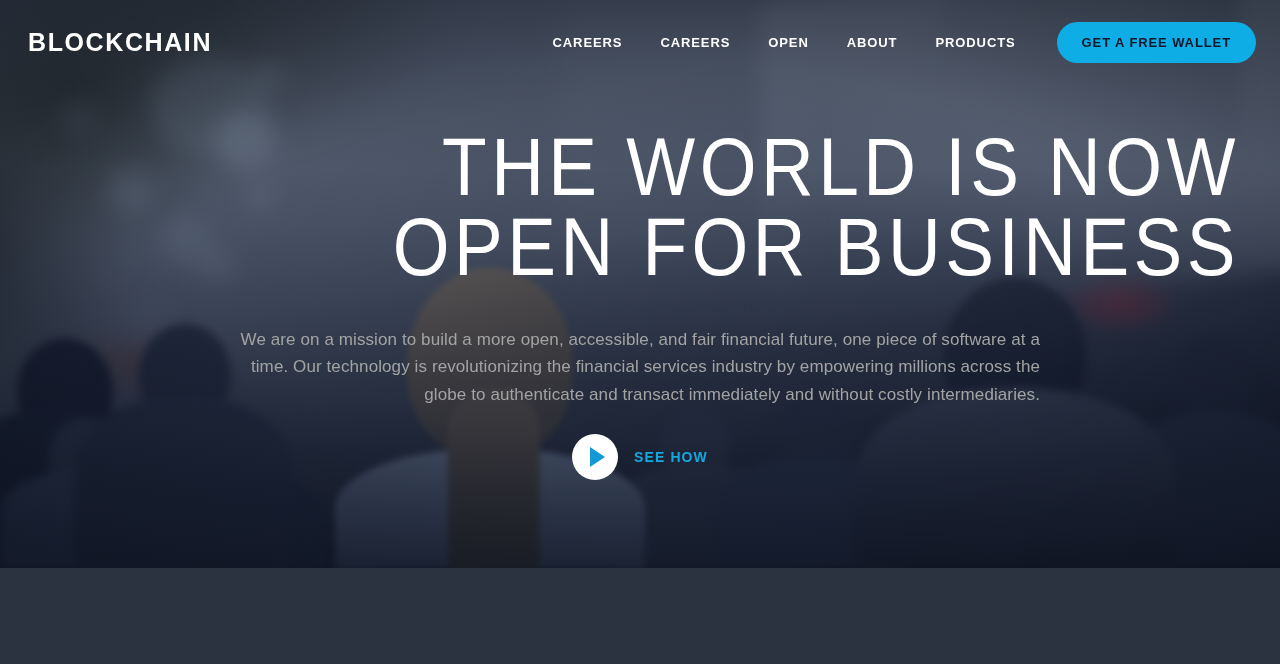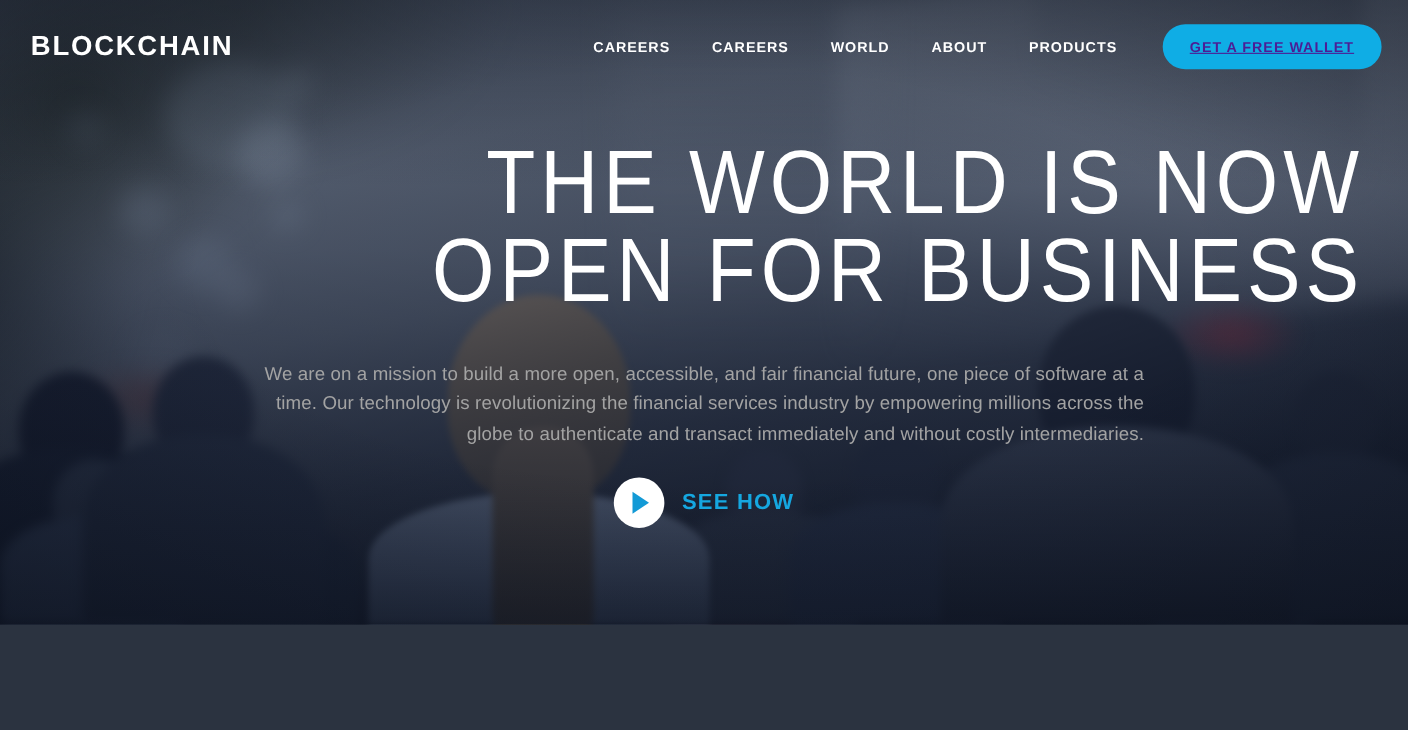--- a/index.html
+++ b/index.html
@@ -204,29 +204,28 @@
     font-size:13px; font-weight:bold;
     letter-spacing:.9px;
     text-decoration:none;
     padding:0 19px;
     white-space:nowrap;
     cursor:pointer;
   }
   .wallet-btn {
     margin-left:22px;
     background:#0fadE5;
-    color:#4c1d95;
+    color:#0f172a;
     font-size:13px; font-weight:bold;
     letter-spacing:.9px;
     border:none; border-radius:24px;
     padding:13px 25px;
     white-space:nowrap;
     cursor:pointer;
     font-family:"Liberation Sans", sans-serif;
-    text-decoration:underline;
   }
 
   
   .hero-content {
     position:absolute; left:0; right:0; top:128px;
     z-index:25;
     text-align:right;
     padding:0 40px;
   }
   .headline {
@@ -267,21 +266,21 @@
   }
   .play-tri {
     width:0; height:0;
     margin-left:4px;
     border-left:15px solid #139ad6;
     border-top:10px solid transparent;
     border-bottom:10px solid transparent;
   }
   .see-how-label {
     color:#15a7e0;
-    font-size:20px; font-weight:bold;
+    font-size:14px; font-weight:bold;
     letter-spacing:1.1px;
     cursor:pointer;
   }
 </style>
 </head>
 <body>
 
 <div class="hero">
 
   <div class="photo">
@@ -357,21 +356,21 @@
     <div class="vignette"></div>
     <div class="topshade"></div>
   </div>
 
   <div class="header">
     <div class="logo">BLOCKCHAIN</div>
 
     <div class="nav">
       <a class="nav-link" href="#">CAREERS</a>
       <a class="nav-link" href="#">CAREERS</a>
-      <a class="nav-link" href="#">WORLD</a>
+      <a class="nav-link" href="#">OPEN</a>
       <a class="nav-link" href="#">ABOUT</a>
       <a class="nav-link" href="#">PRODUCTS</a>
       <button class="wallet-btn">GET A FREE WALLET</button>
     </div>
   </div>
 
   <div class="hero-content">
     <h1 class="headline">
       <span class="hl-line">THE WORLD IS NOW</span>
       <span class="hl-line">OPEN FOR BUSINESS</span>

